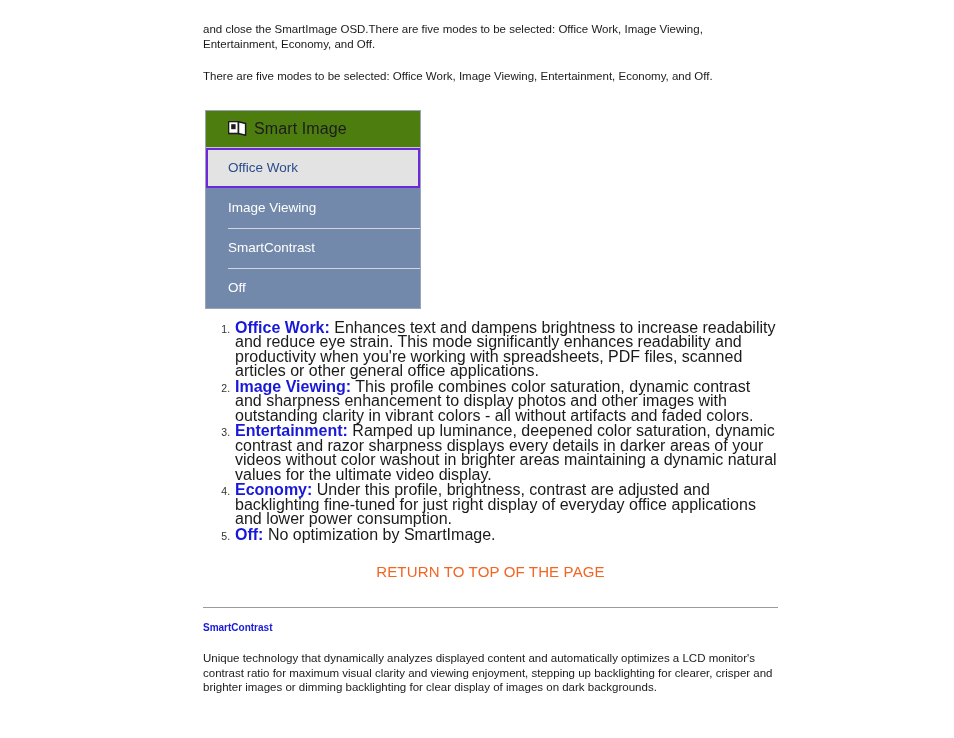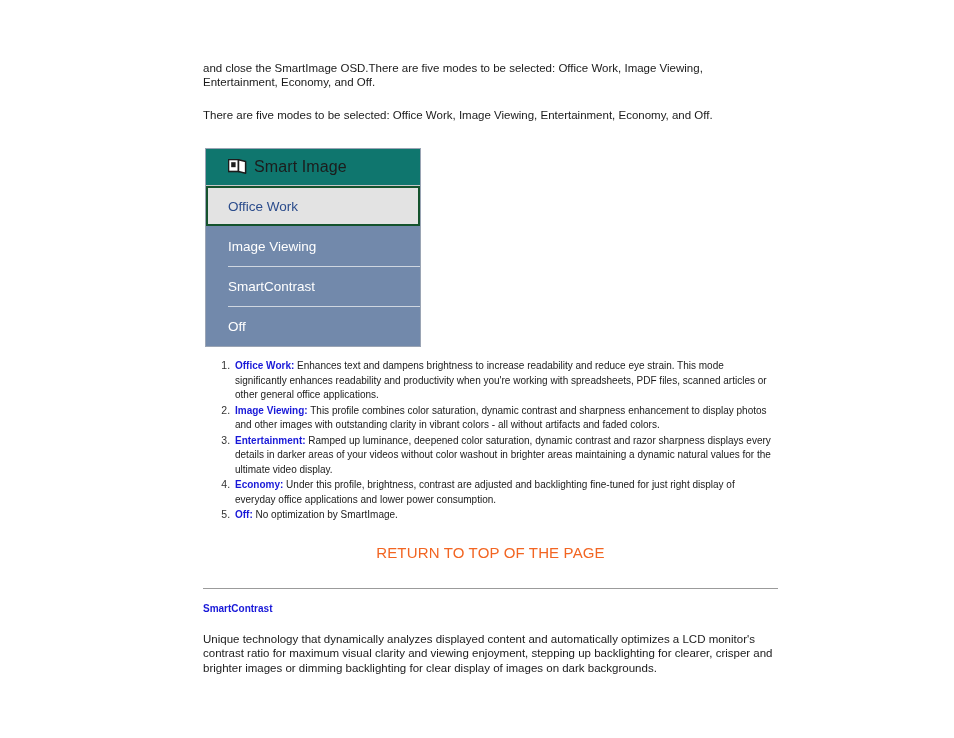--- a/index.html
+++ b/index.html
@@ -18,21 +18,21 @@
 
   
   .page-frame {
     position: absolute;
     left: 28px;
     top: 14px;
     width: 926px;
     height: 700px;
     display: flex;
     flex-direction: row;
-    align-items: center;
+    align-items: flex-start;
   }
   .rail-left {
     width: 9px;
     background: #8cacf7;
     flex: 0 0 9px;
   }
   .gutter-left {
     width: 149px;
     flex: 0 0 149px;
     background: #eeeeee;
@@ -75,21 +75,21 @@
 
   
   .osd {
     width: 216px;
     margin-left: 2px;
     border: 1px solid #9aa4b4;
     box-sizing: border-box;
     background: #7289ab;
   }
   .osd-header {
-    background: #0f766e;
+    background: #4d7c0f;
     height: 37px;
     display: flex;
     align-items: center;
     padding-left: 22px;
     box-sizing: border-box;
     border-bottom: 1px solid #c7c7c7;
   }
   .osd-header-icon {
     width: 19px;
     height: 16px;
@@ -117,40 +117,40 @@
     position: absolute;
     left: 22px;
     right: 0;
     top: 0;
     height: 1px;
     background: #cfd6e0;
   }
   .osd-item.selected {
     background: #e3e3e3;
     color: #2b4c8c;
-    border: 2px solid #14532d;
+    border: 2px solid #6d28d9;
     height: 40px;
     padding-left: 20px;
   }
 
   
   ol.modes {
     margin: 0;
     padding: 0 0 0 30px;
     list-style: decimal;
     font-size: 10.5px;
     color: #333;
   }
   ol.modes > li {
     margin: 0 0 1px 0;
     padding: 0;
     line-height: 12px;
   }
   ol.modes > li > .mode-body {
-    font-size: 10px;
+    font-size: 16px;
     line-height: 14.5px;
     color: #1a1a1a;
     padding-left: 2px;
   }
   .mode-name {
     color: #1818d8;
     font-weight: bold;
   }
 
   

